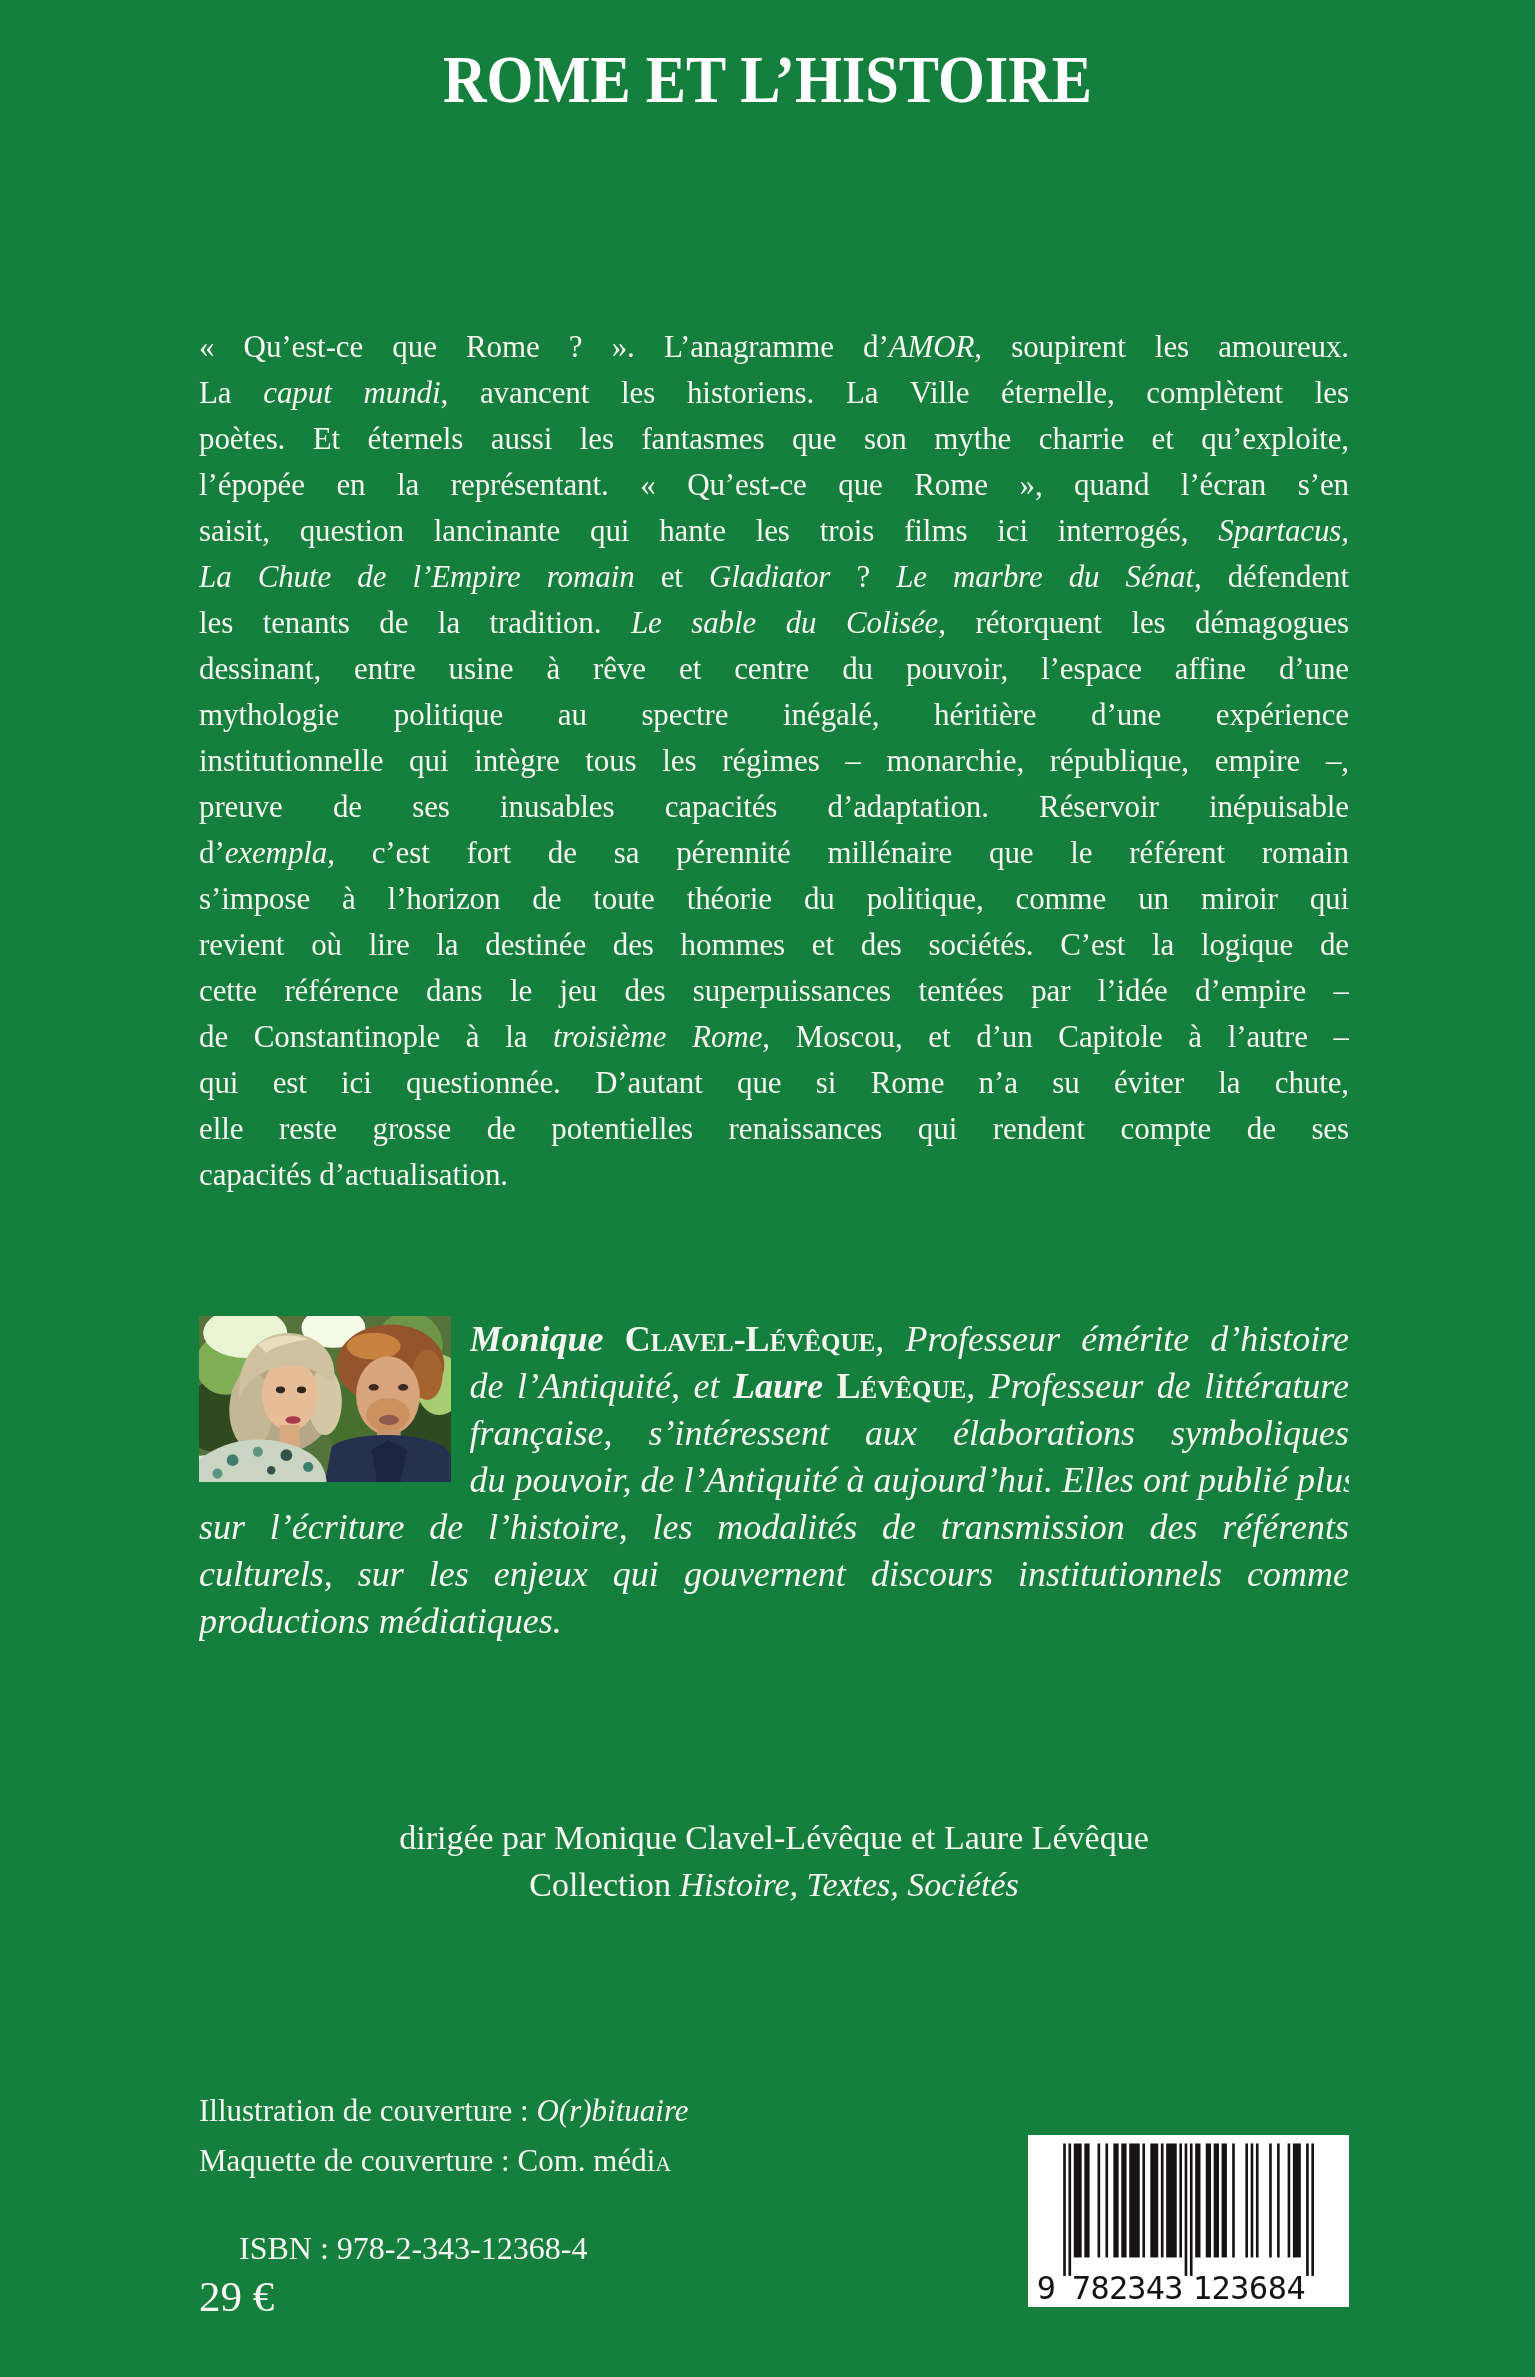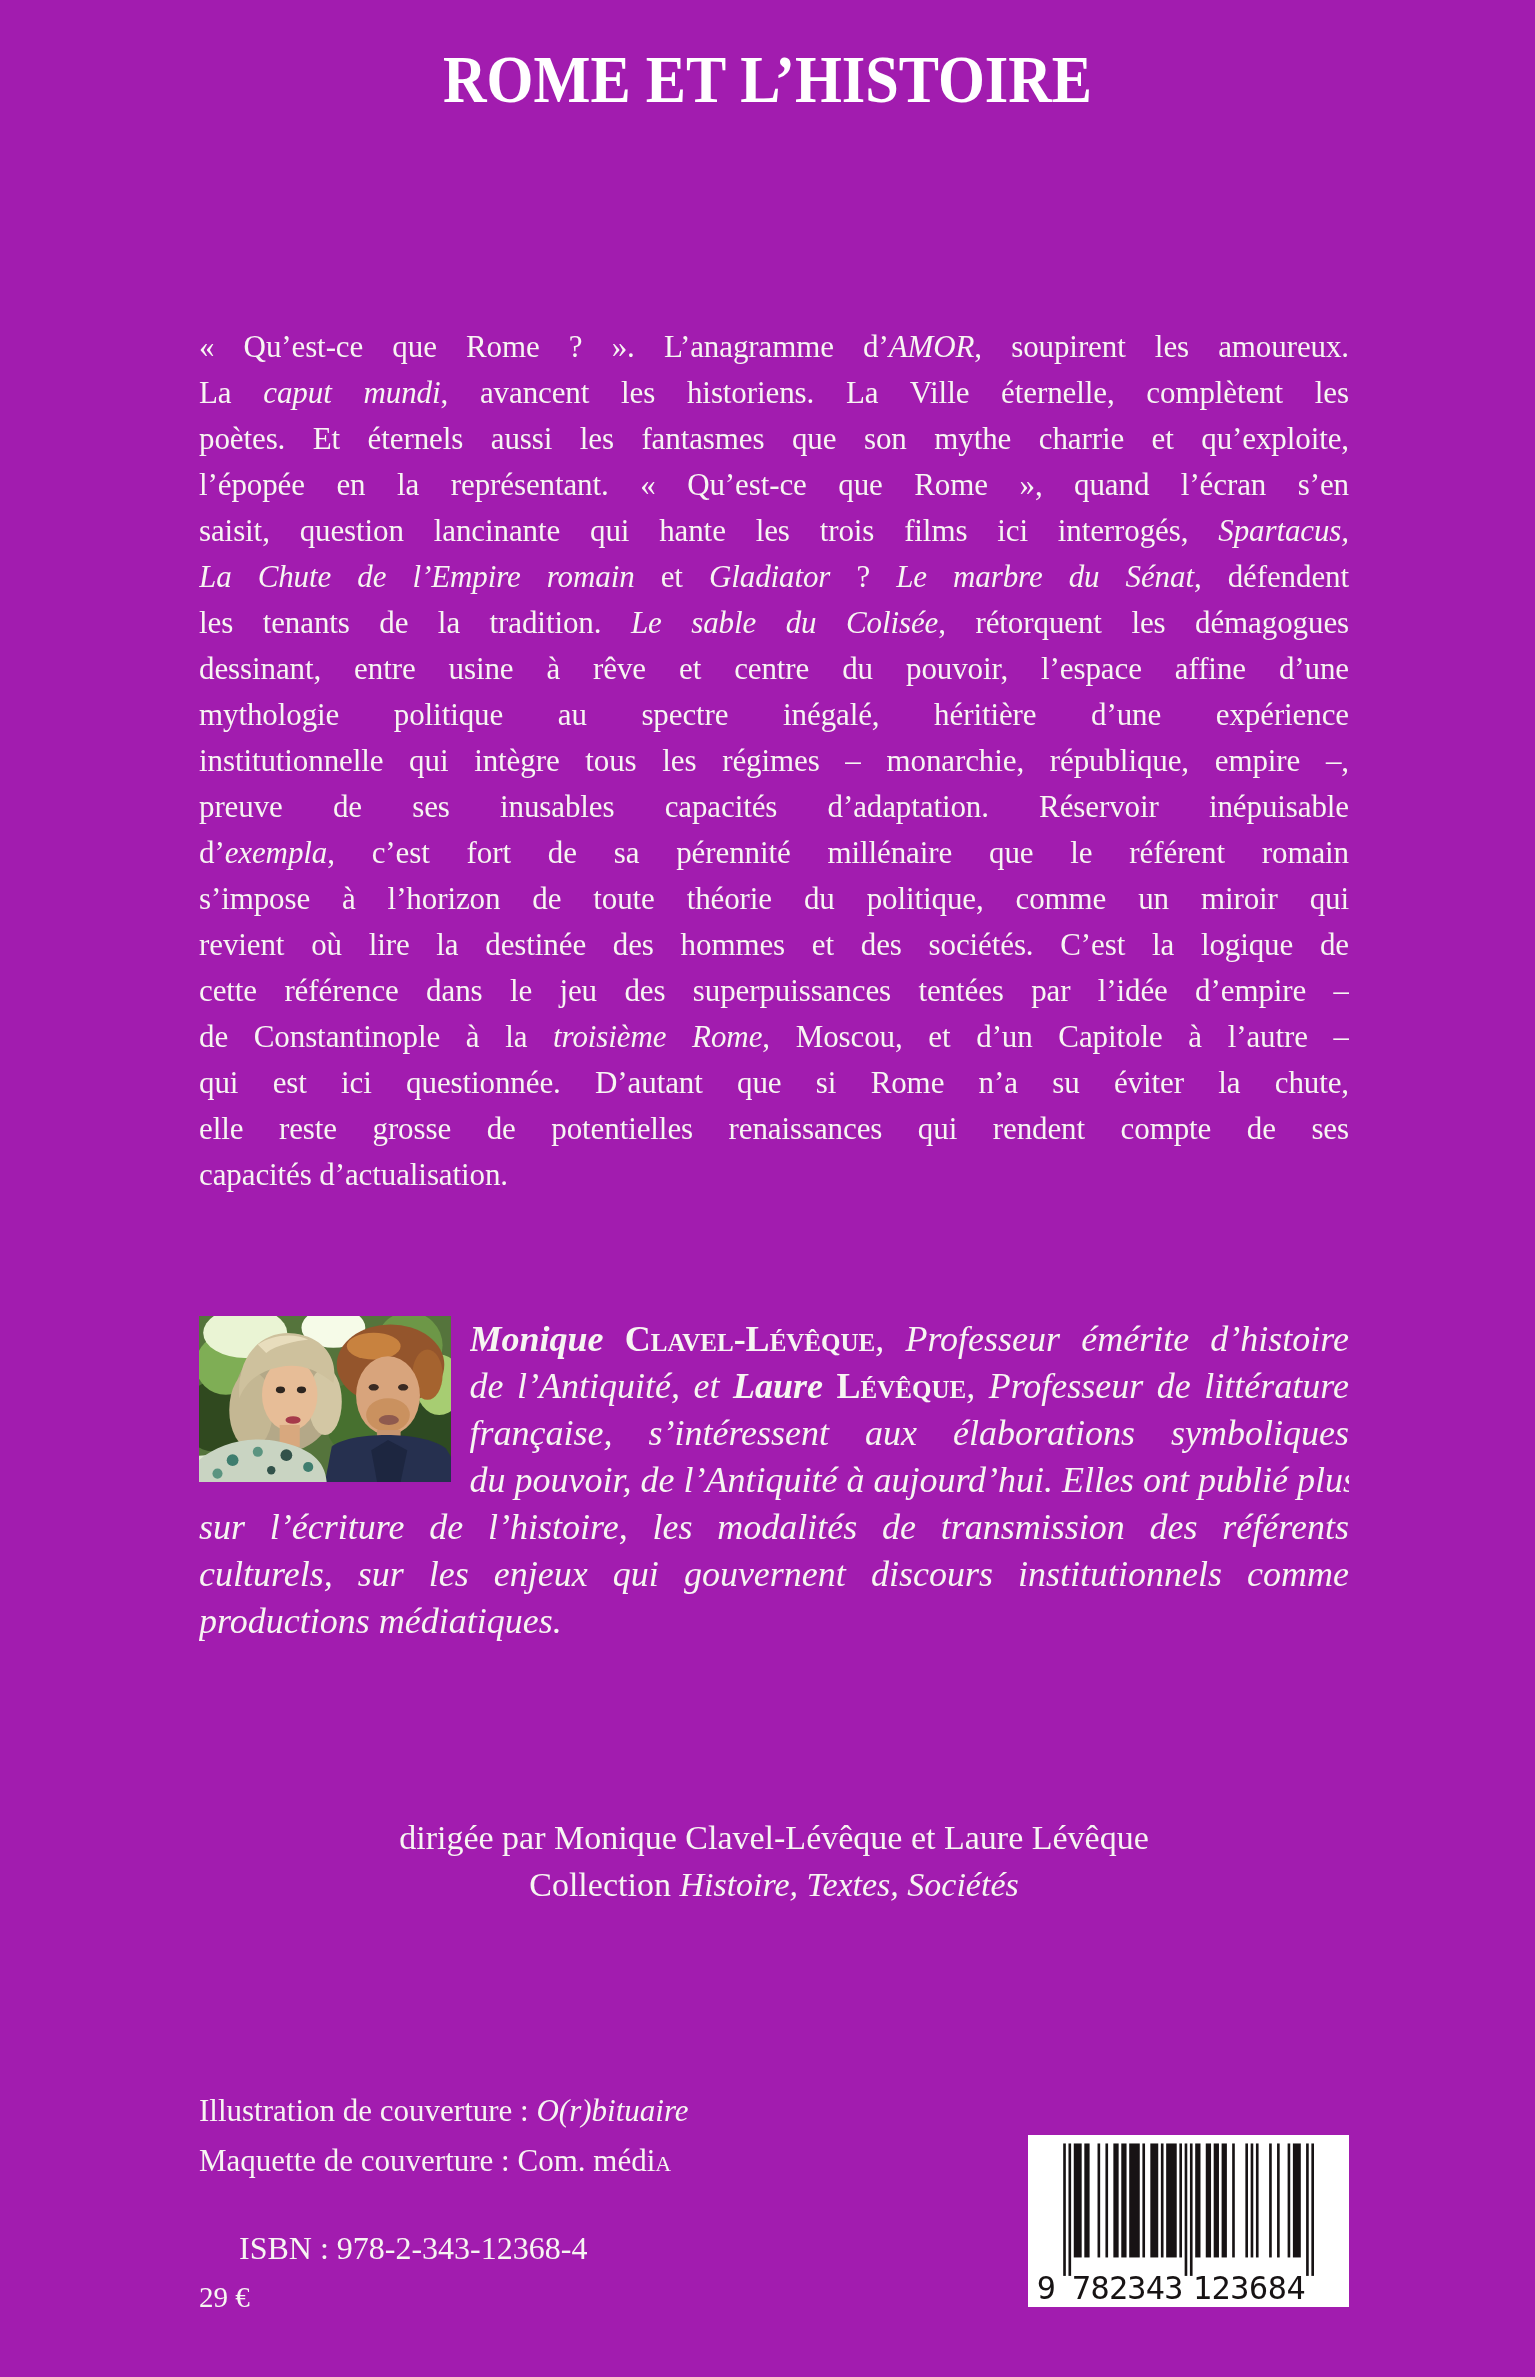--- a/index.html
+++ b/index.html
@@ -1,18 +1,18 @@
 <!DOCTYPE html>
 <html style="font-size:13.4px"><head>
 <meta charset="utf-8">
 <style>
   html,body{margin:0;padding:0;background:#231f20;}
   .cover{
     position:relative;width:1535px;height:2377px;overflow:hidden;
-    background:#a21caf;color:#f7f5f2;
+    background:#15803d;color:#f7f5f2;
     font-family:"Liberation Serif", serif;
   }
   .it{font-style:italic;}
   .bd{font-weight:bold;}
   .sc{font-variant:small-caps;font-style:normal;}
 
   .title{
     position:absolute;top:46px;left:0;width:100%;
     text-align:center;font-weight:bold;font-size:67px;line-height:67px;
     color:#ffffff;white-space:nowrap;
@@ -61,21 +61,21 @@
     font-size:31px;color:#f7f5f2;
   }
   .credits div{line-height:50px;height:50px;}
 
   .isbn{
     position:absolute;left:199px;top:2230px;
     font-size:32px;line-height:37px;color:#f7f5f2;margin-left:40px;
   }
   .price{
     position:absolute;left:199px;top:2277px;
-    font-size:29px;line-height:40px;color:#f7f5f2;
+    font-size:43px;line-height:40px;color:#f7f5f2;
   }
 
   .barcode{
     position:absolute;left:1028px;top:2135px;width:321px;height:172px;
     background:#ffffff;
   }
   .barcode svg{display:block;width:321px;height:172px;}
   .bcd{font-family:"DejaVu Sans Mono",monospace;font-size:38px;fill:#171314;text-anchor:middle;}
 </style>
 </head>

